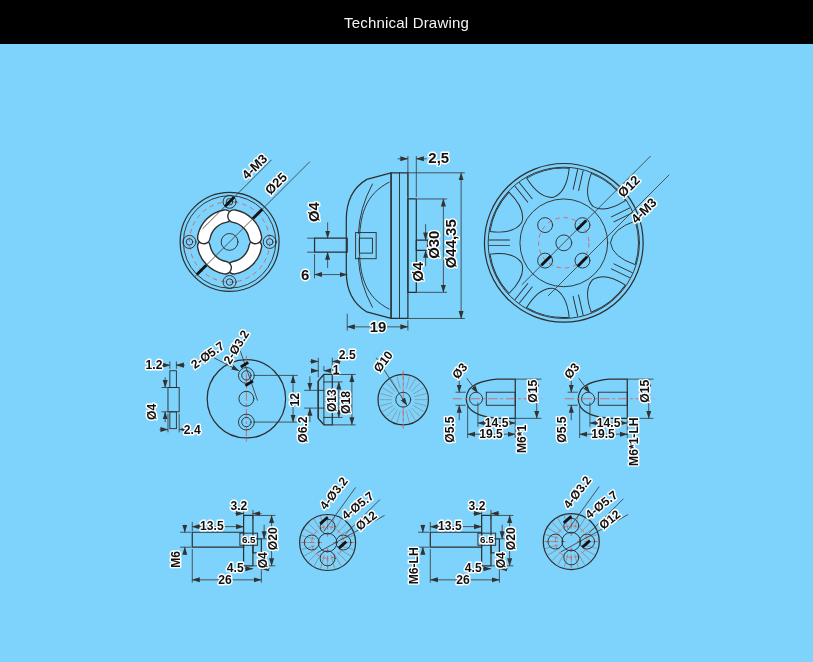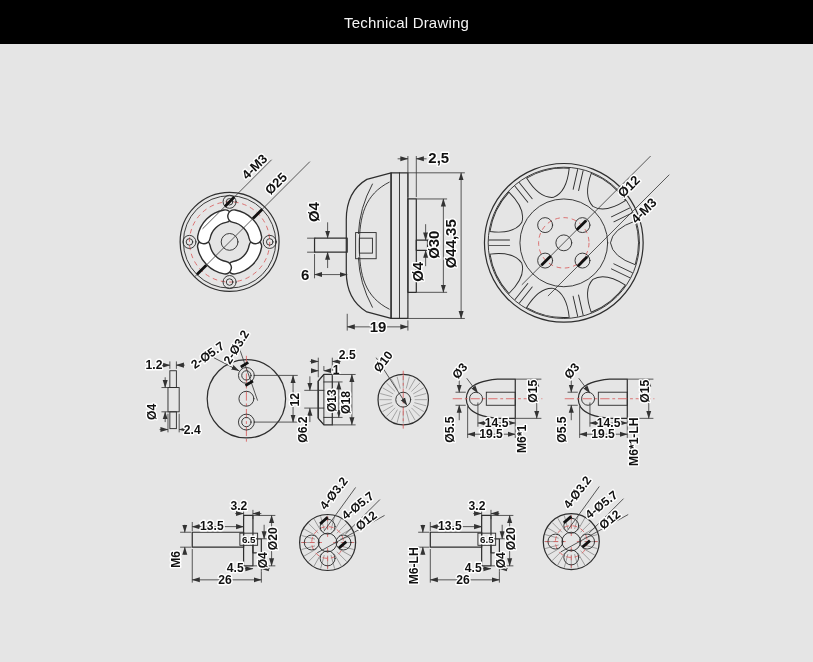--- a/index.html
+++ b/index.html
@@ -1,16 +1,16 @@
 <!DOCTYPE html>
 <html><head>
 <meta charset="utf-8">
 <style>
   html,body{margin:0;padding:0;background:#ffffff;}
-  #page{position:relative;width:813px;height:662px;background:#e5e5e5;overflow:hidden;
+  #page{position:relative;width:813px;height:662px;background:#7dd3fc;overflow:hidden;
         font-family:"Liberation Sans",sans-serif;}
   #hdr{position:absolute;left:0;top:0;width:813px;height:44px;background:#000000;
        display:flex;align-items:center;justify-content:center;}
   #hdr span{color:#f5f5f5;font-size:15px;letter-spacing:.2px;}
   #sheet{position:absolute;left:0;top:44px;}
   .s1{stroke:#2e2e2e;stroke-width:1.3;fill:none;stroke-linecap:round;stroke-linejoin:round;}
   .s0{stroke:#2e2e2e;stroke-width:1;fill:none;stroke-linecap:round;}
   .dim{stroke:#3c3c3c;stroke-width:0.9;fill:none;}
   .red{stroke:#d95c5c;stroke-width:0.9;fill:none;}
   .cl{stroke-dasharray:10 3 3 3;}

